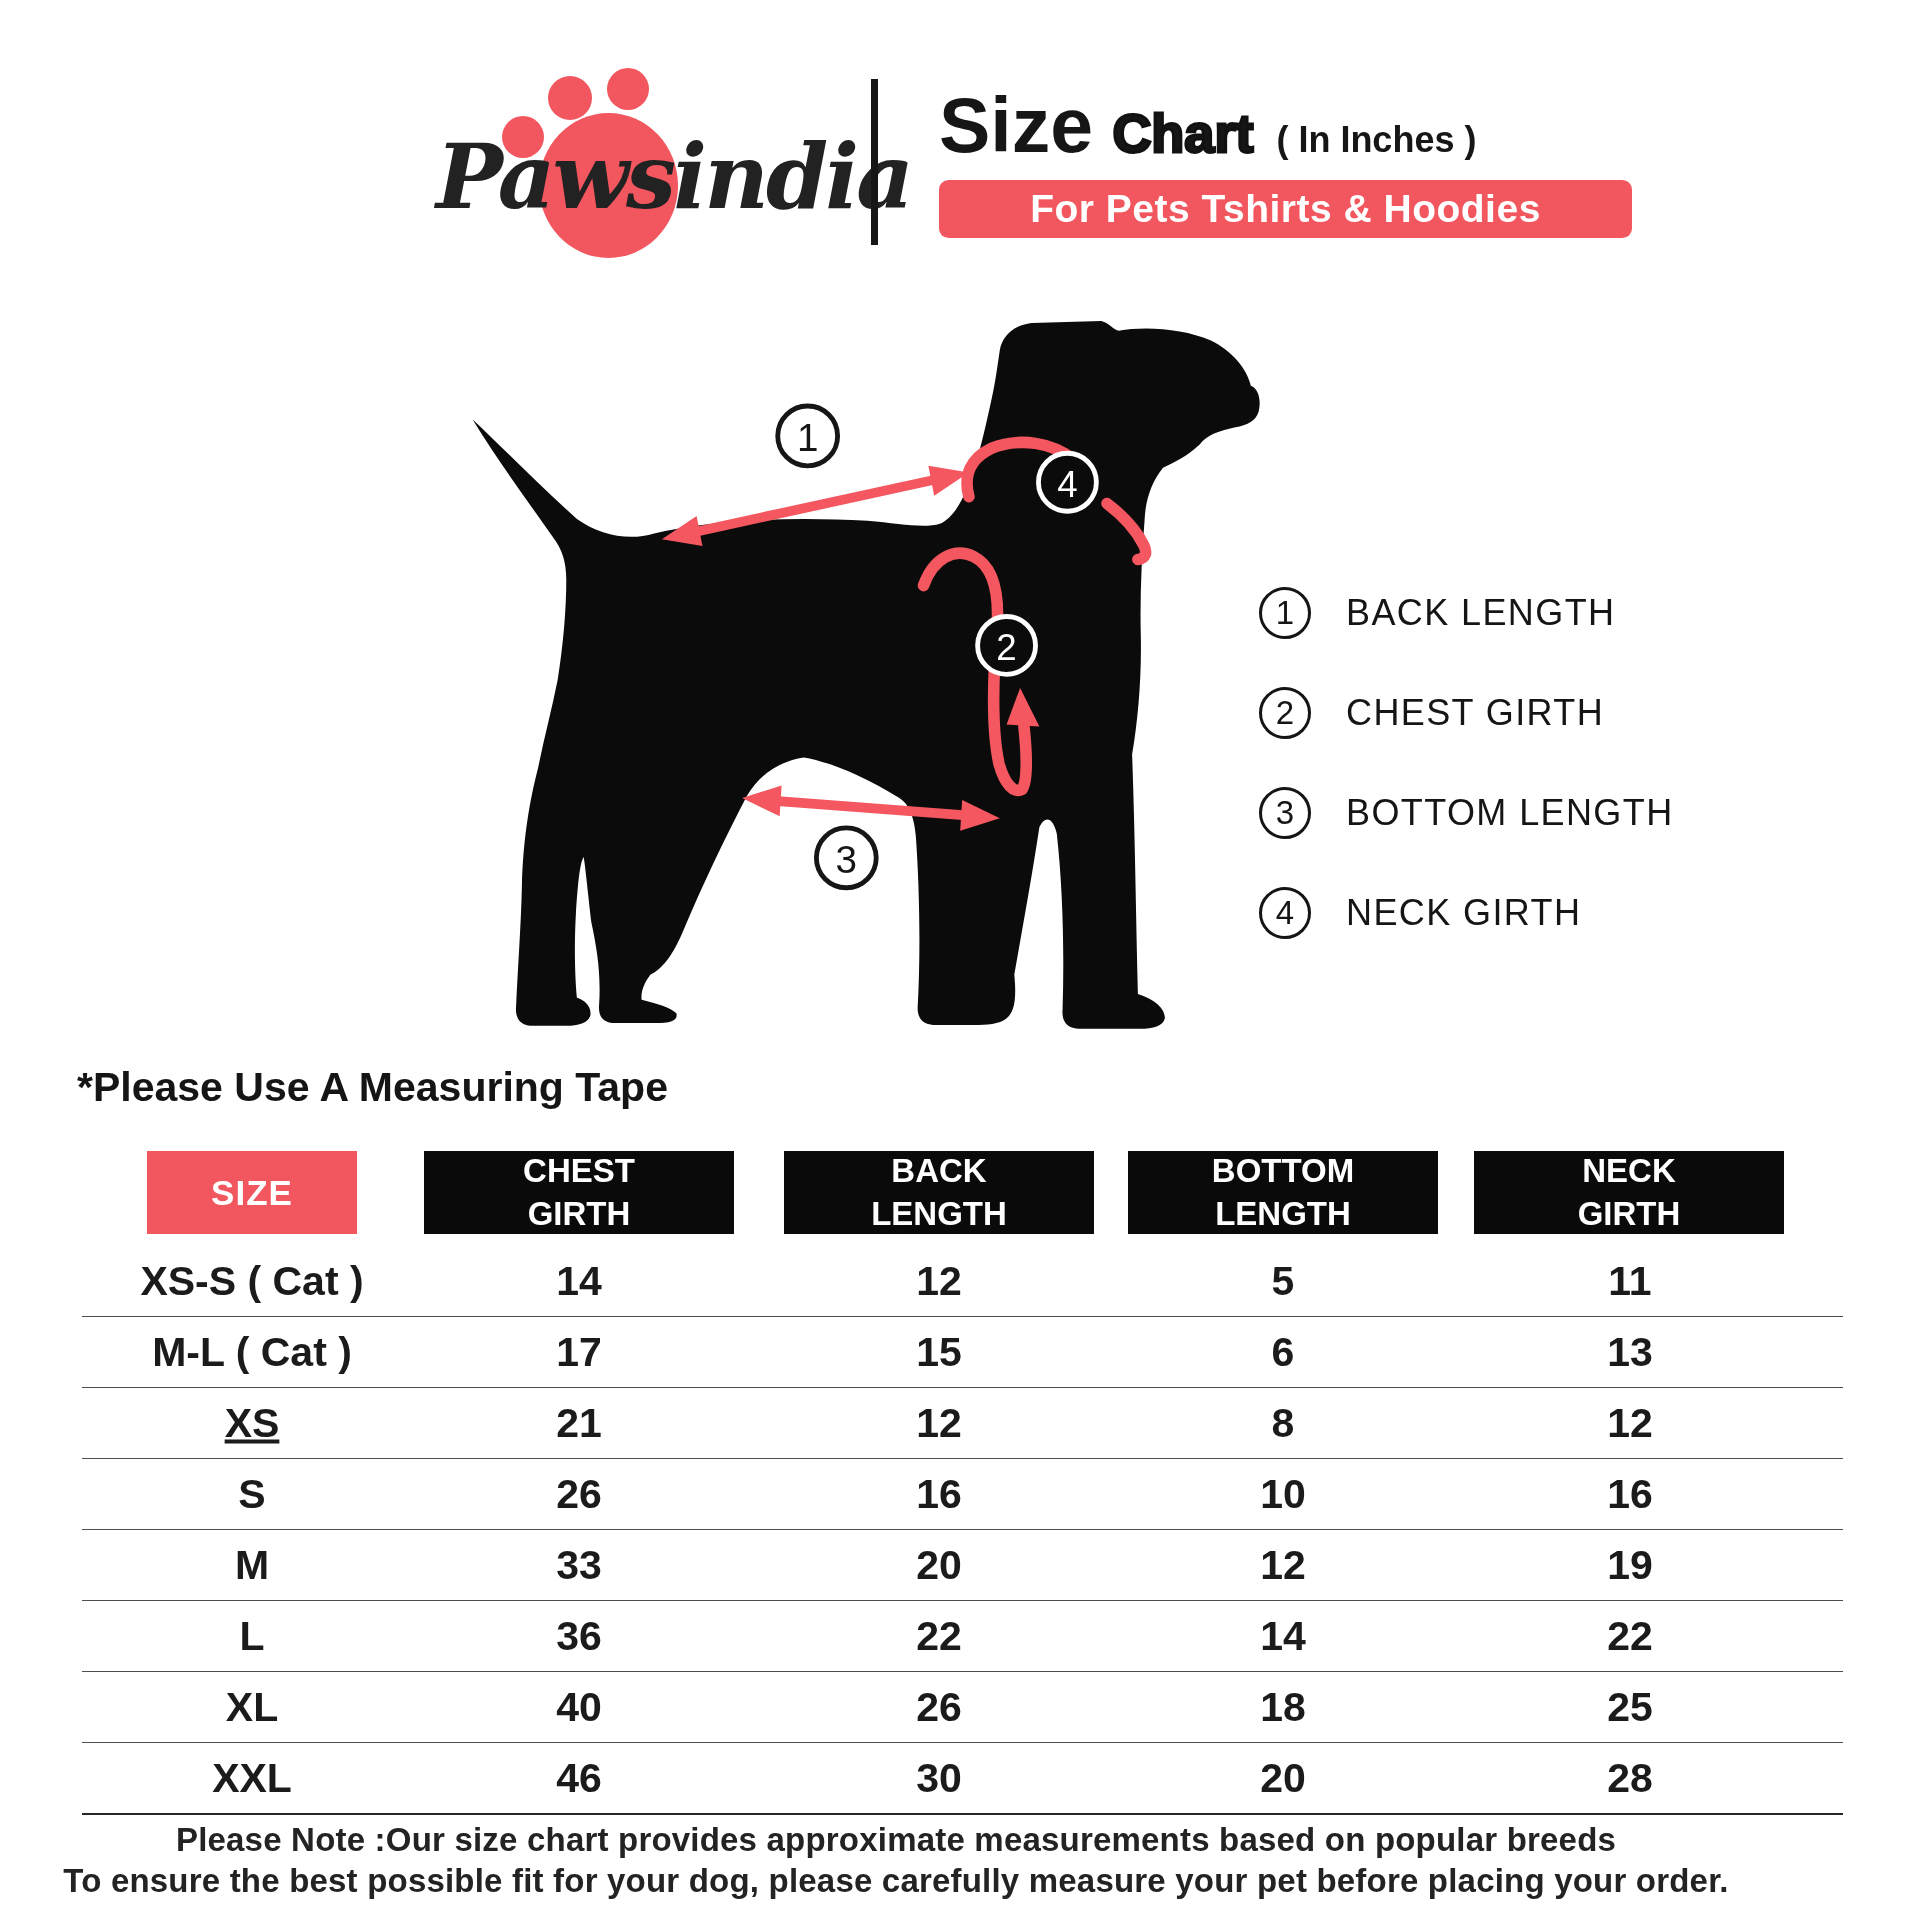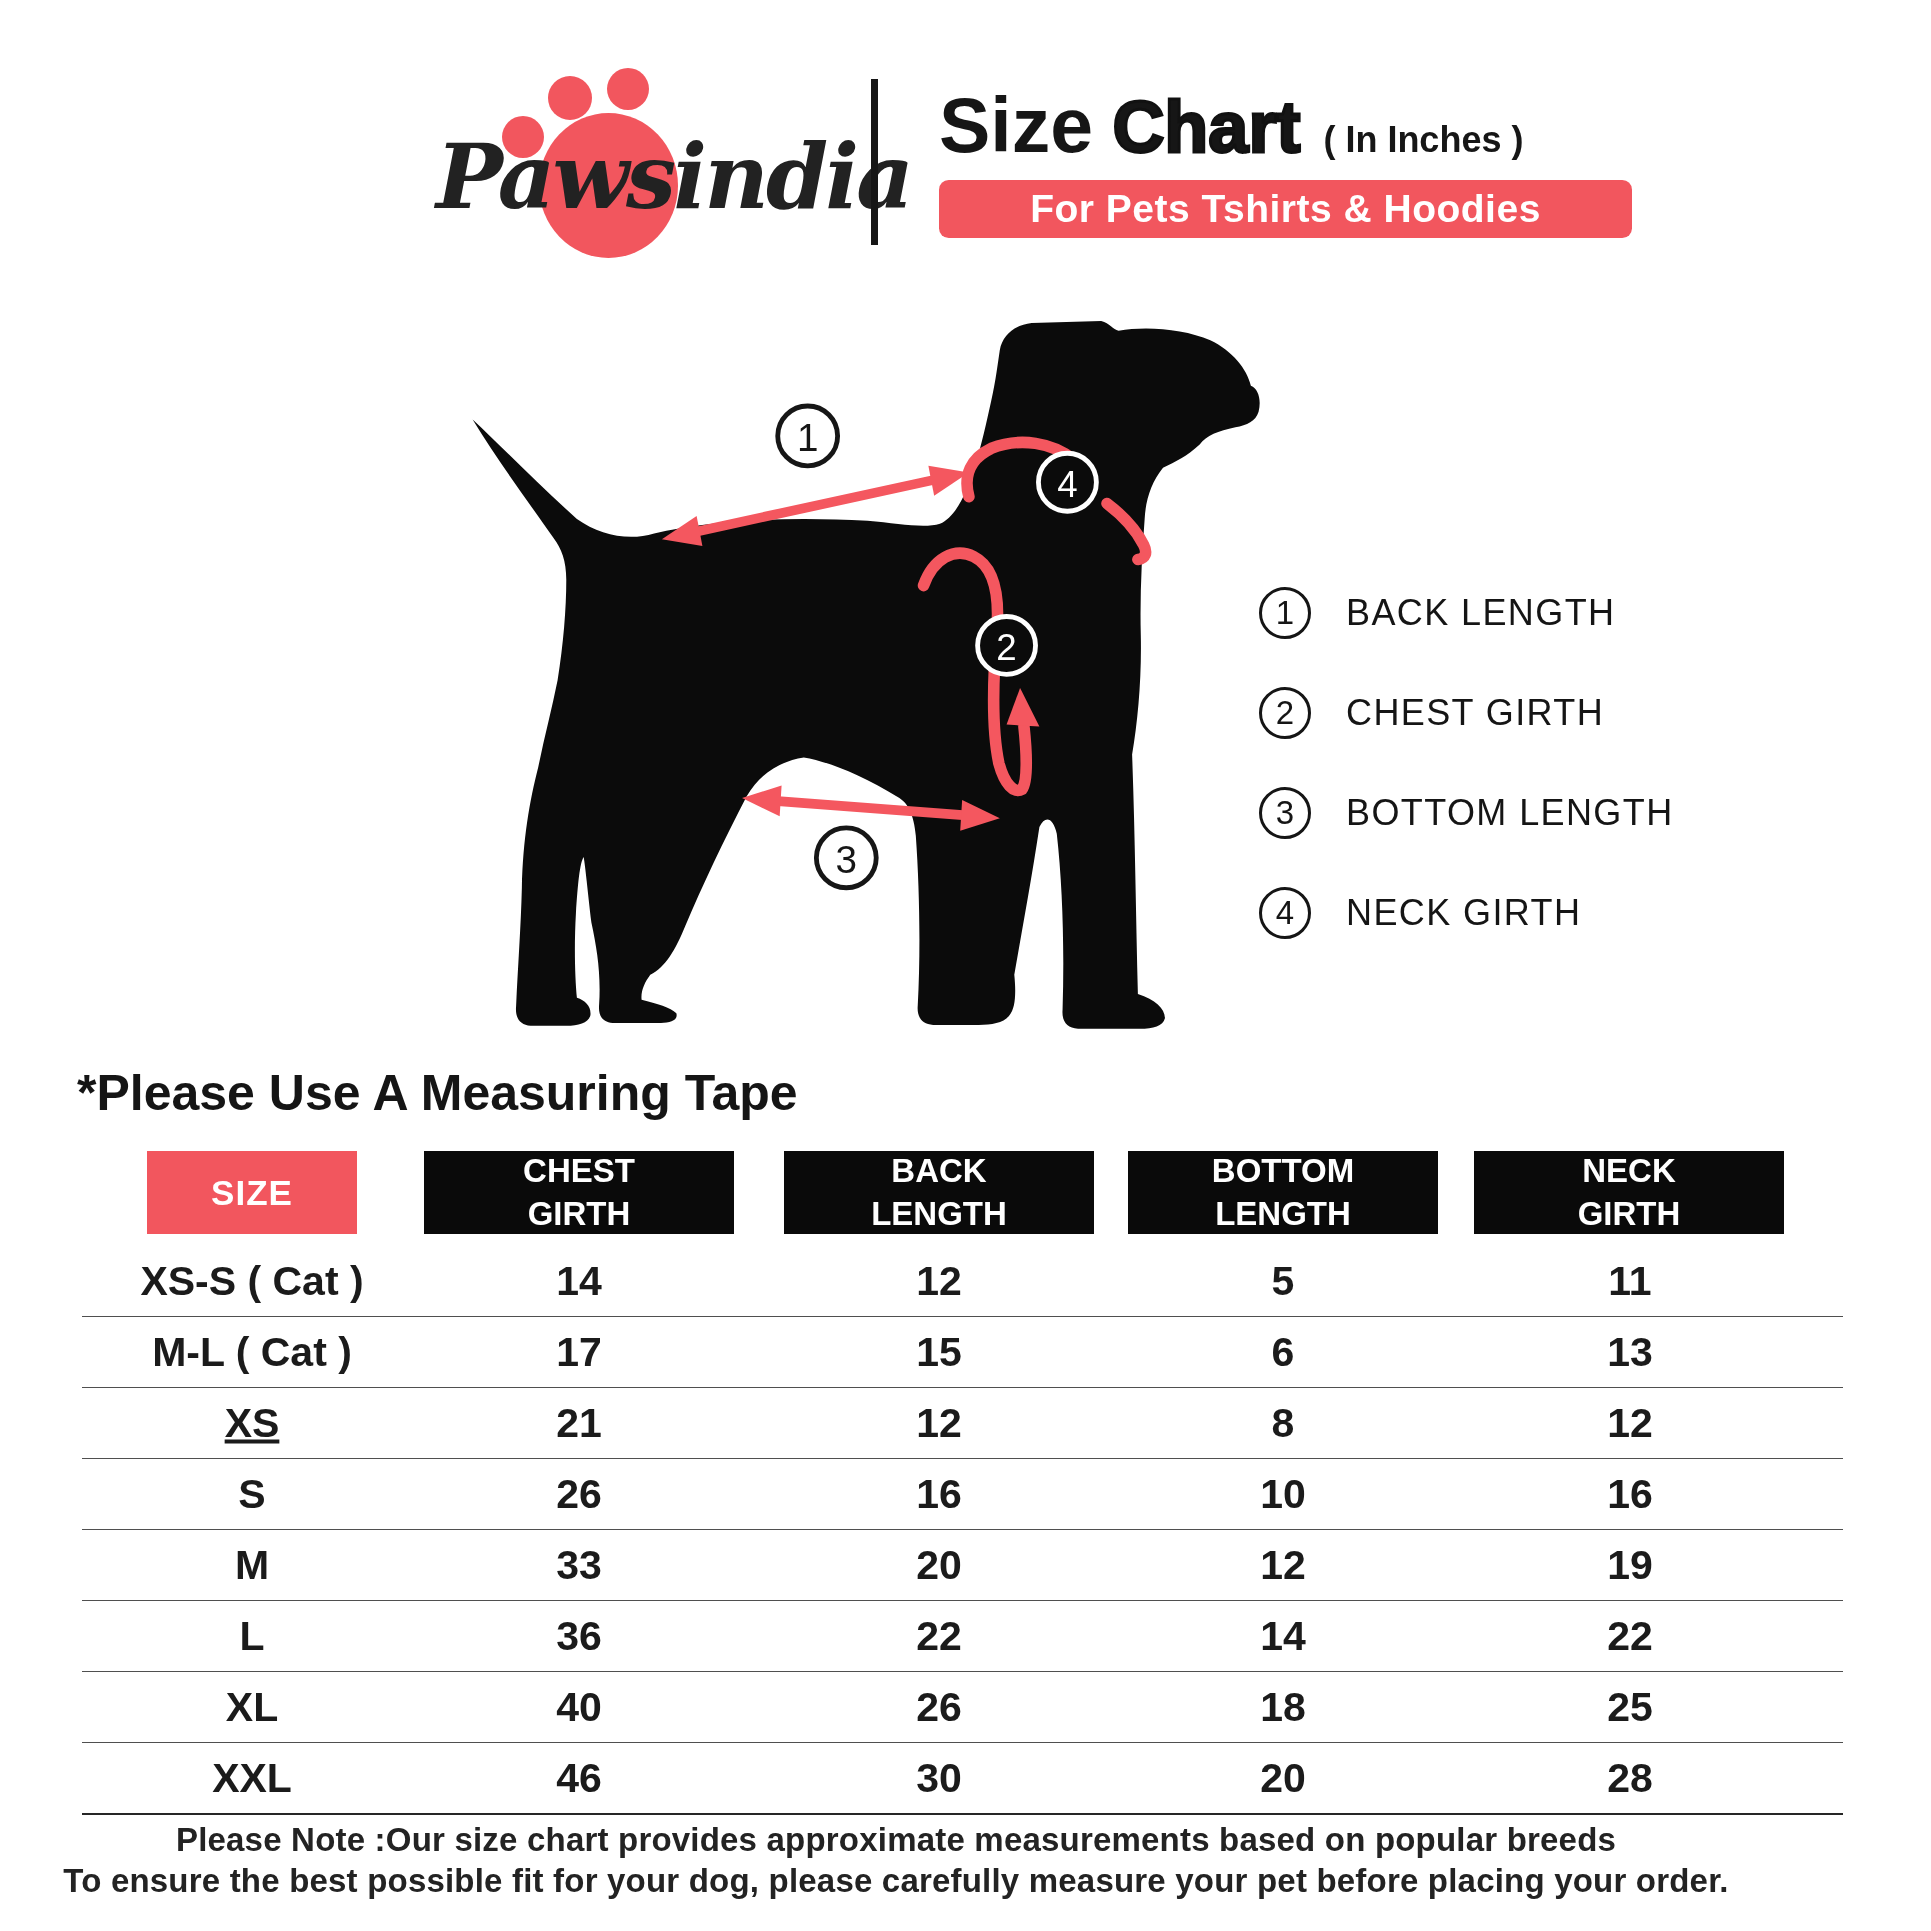--- a/index.html
+++ b/index.html
@@ -14,37 +14,37 @@
         font-family:"Liberation Sans",sans-serif;color:var(--ink);}
   .abs{position:absolute;}
 
   
   .paw-pad{position:absolute;background:var(--accent);border-radius:50%;}
   .brand-script{position:absolute;left:436px;top:124px;font-family:"DejaVu Serif",serif;
     font-style:italic;font-weight:700;font-size:89px;letter-spacing:-2.9px;color:#222;}
   .divider{position:absolute;left:871px;top:79px;width:6.8px;height:166px;background:#161616;}
   .title{position:absolute;left:939px;top:81px;display:flex;align-items:baseline;white-space:nowrap;}
   .title .lead{font-size:77px;font-weight:700;}
-  .title .emph{font-size:72px;font-weight:700;-webkit-text-stroke:2.9px #111;margin-left:19.3px;}
+  .title .emph{font-size:54px;font-weight:700;-webkit-text-stroke:2.9px #111;margin-left:19.3px;}
   .title .note{font-size:36px;font-weight:700;margin-left:23px;}
   .banner{position:absolute;left:939px;top:180px;width:693px;height:58px;background:var(--accent);
     border-radius:9.7px;display:flex;align-items:center;justify-content:center;
     color:#fff;font-size:39px;font-weight:700;letter-spacing:0.5px;}
 
   
   .diagram{position:absolute;left:406px;top:290px;width:869px;height:763px;}
   .legend{position:absolute;left:1259px;top:586px;}
   .legend-item{display:flex;align-items:center;height:54px;margin-bottom:46px;}
   .legend-circle{width:52px;height:52px;border:3.9px solid #151515;border-radius:50%;box-sizing:border-box;
     display:flex;align-items:center;justify-content:center;font-size:33px;font-weight:400;color:#151515;}
   .legend-label{margin-left:35px;font-size:36px;font-weight:500;letter-spacing:1.4px;color:#151515;}
 
   
   .note-row{position:absolute;left:77px;top:1064px;display:flex;gap:44px;
-    font-size:50px;font-weight:700;color:#151515;white-space:nowrap;}
+    font-size:41px;font-weight:700;color:#151515;white-space:nowrap;}
 
   
   .hbox{position:absolute;top:1151px;height:83px;display:flex;align-items:center;justify-content:center;
     text-align:center;color:#fff;font-weight:700;}
   .hbox.black{background:#0A0A0A;font-size:33px;line-height:1.28;}
   .hbox.black span{display:inline-block;max-width:198px;}
   .hbox.red{background:var(--accent);font-size:35px;letter-spacing:1px;}
   .tbody{position:absolute;left:82px;top:1246px;width:1761px;}
   .trow{position:relative;height:70px;border-bottom:1.9px solid var(--line);}
   .trow:last-child{border-bottom:2.9px solid var(--line-strong);}

